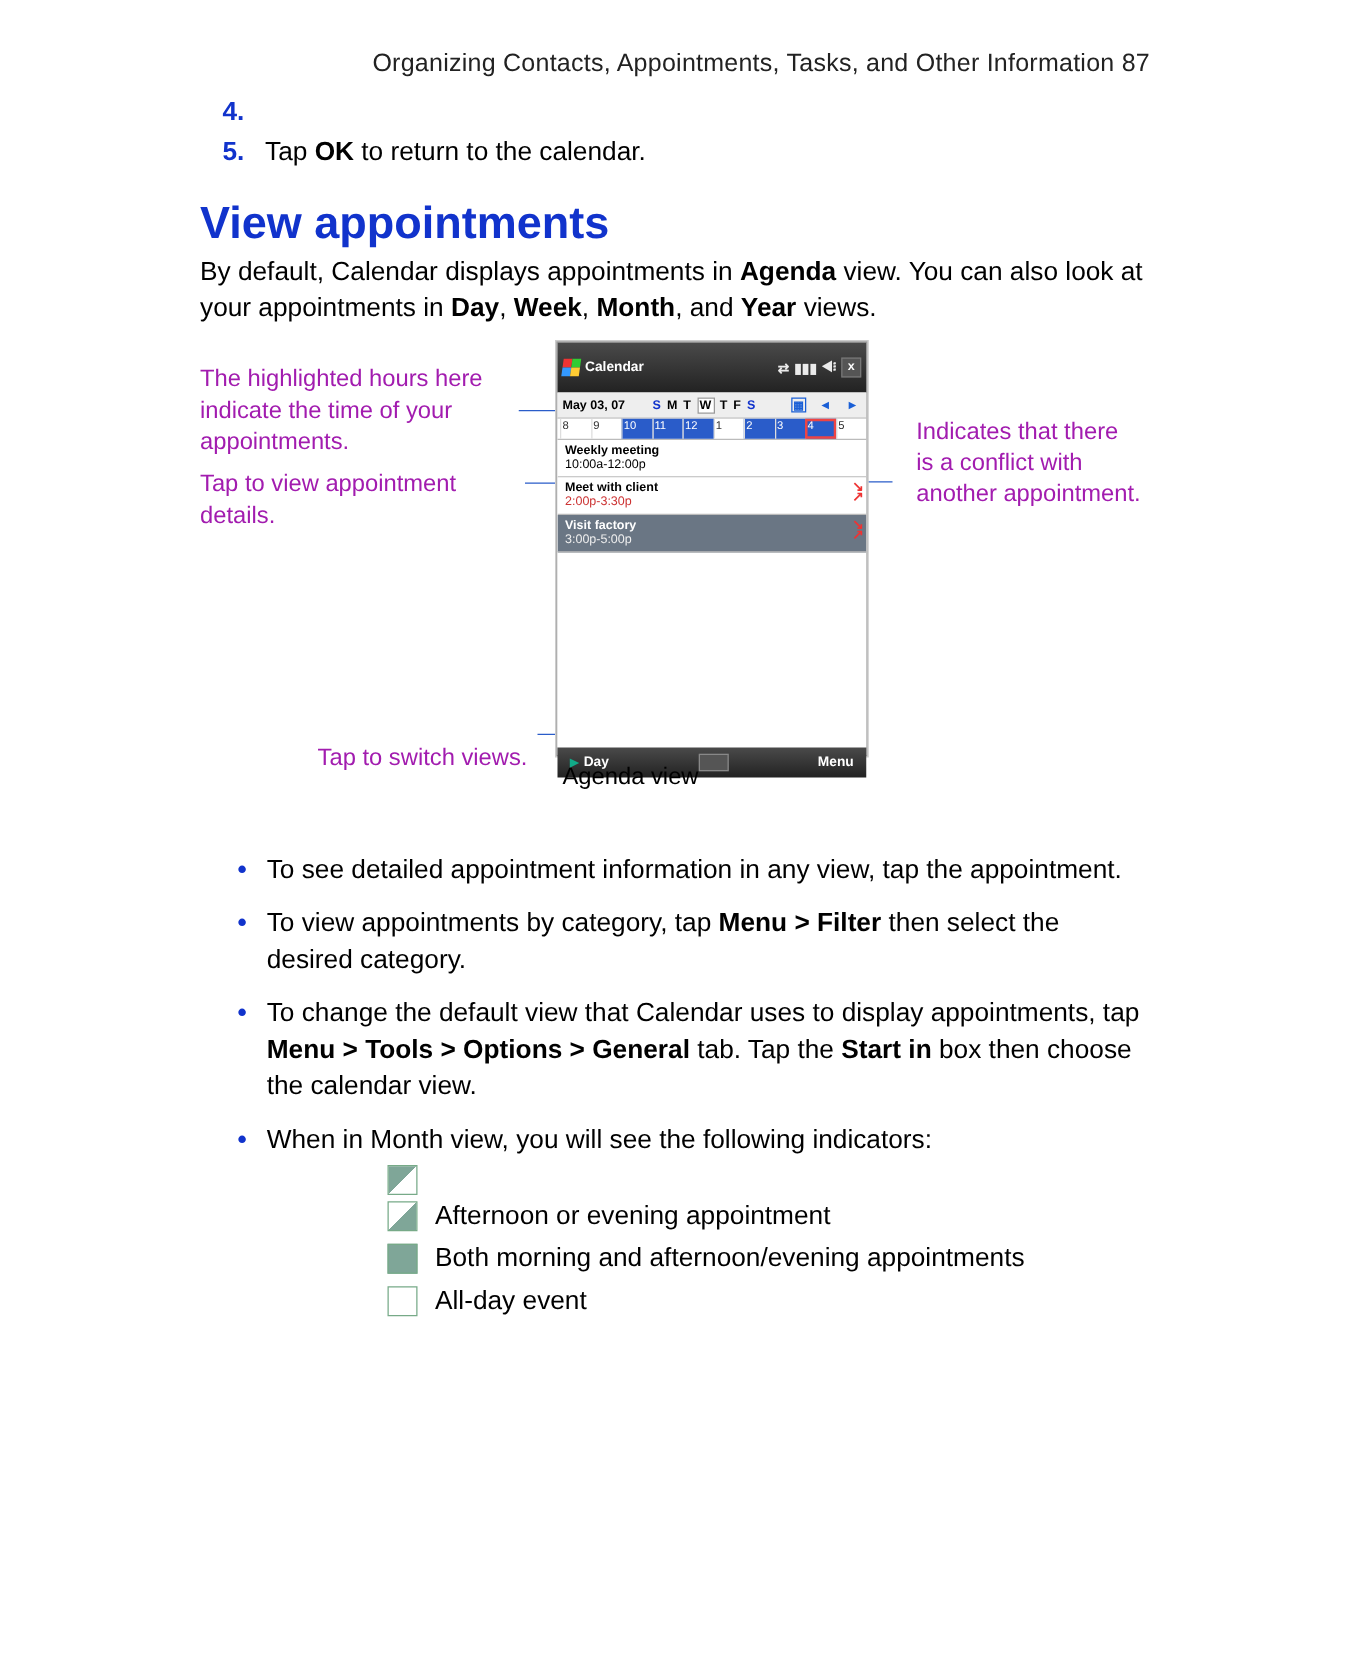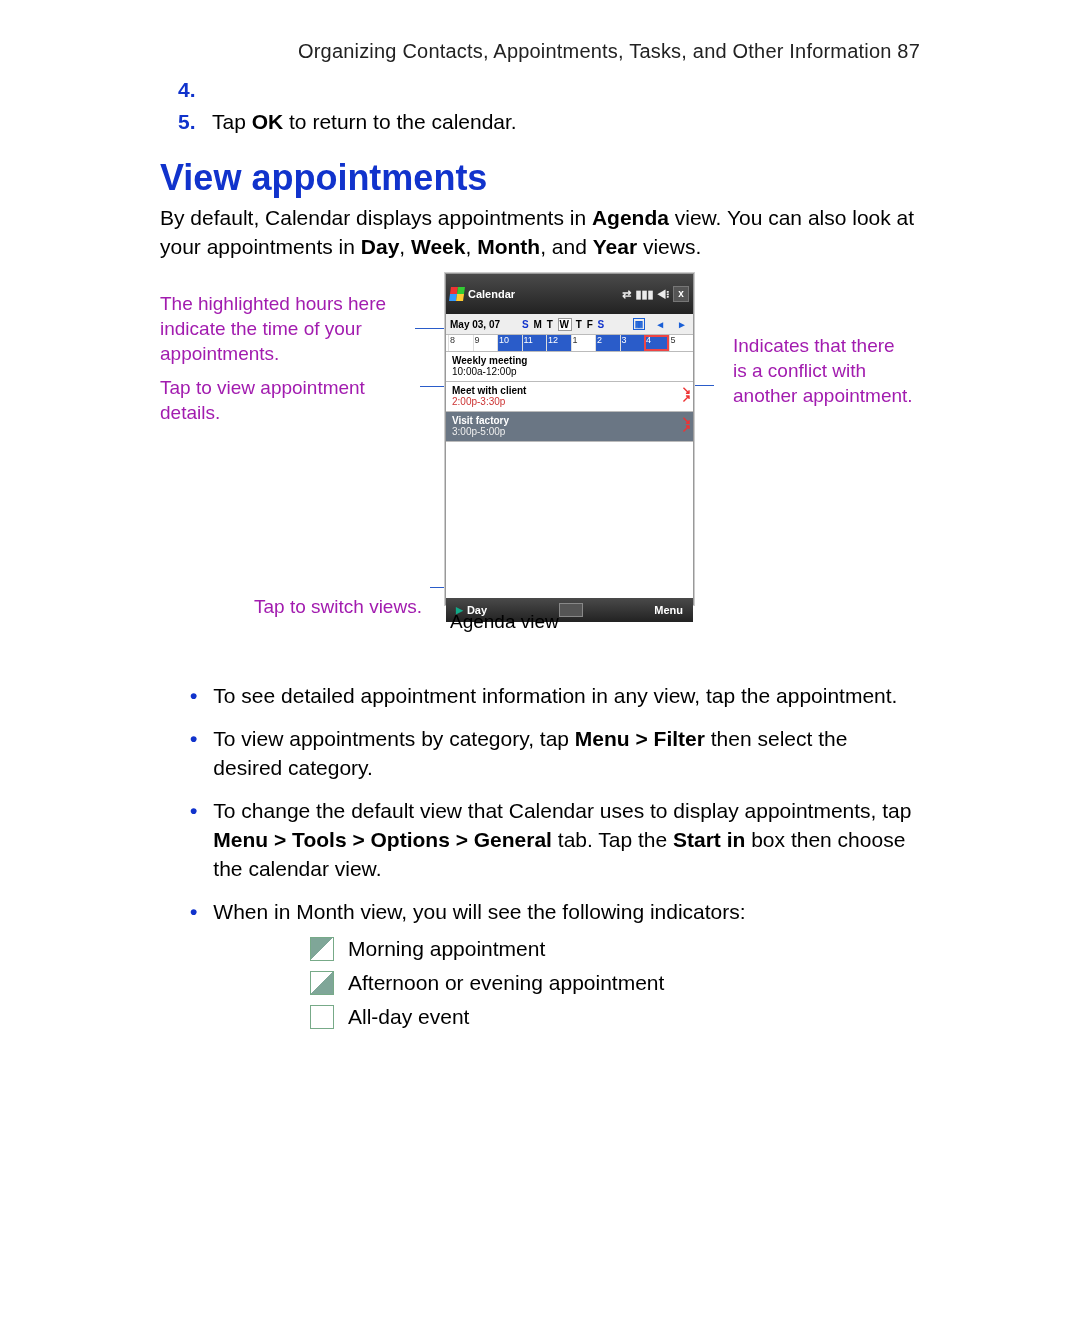--- a/index.html
+++ b/index.html
@@ -357,25 +357,28 @@
     </div>
     <div class="brow" style="margin-bottom:4px;">
       <span class="dot">•</span>
       <span>When in Month view, you will see the following indicators:</span>
     </div>
   </div>
 
   <div class="indicator-list">
     <div class="indrow">
       <span class="indbox morning"></span>
-      <span>Morning appointment</span>
     </div>
     <div class="indrow">
       <span class="indbox afternoon"></span>
       <span>Afternoon or evening appointment</span>
     </div>
     <div class="indrow">
+      <span class="indbox both"></span>
+      <span>Both morning and afternoon/evening appointments</span>
+    </div>
+    <div class="indrow">
       <span class="indbox allday"></span>
       <span>All-day event</span>
     </div>
   </div>
 
 </div>
 
 </body></html>

